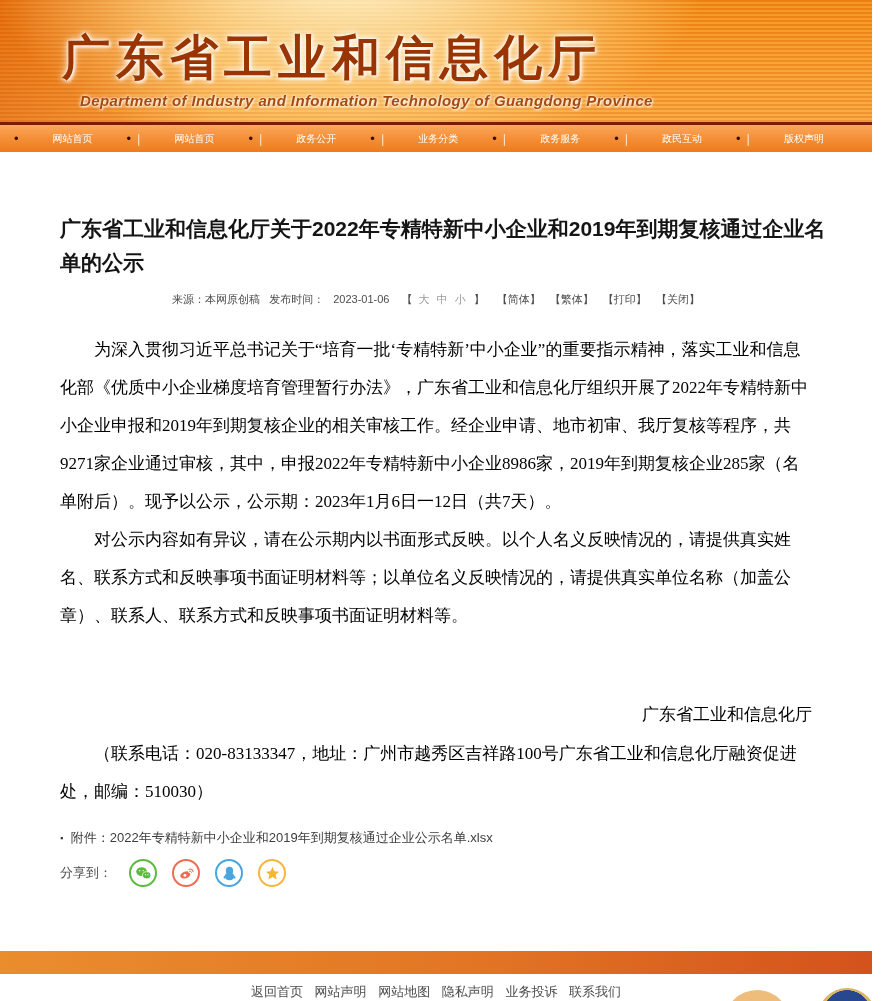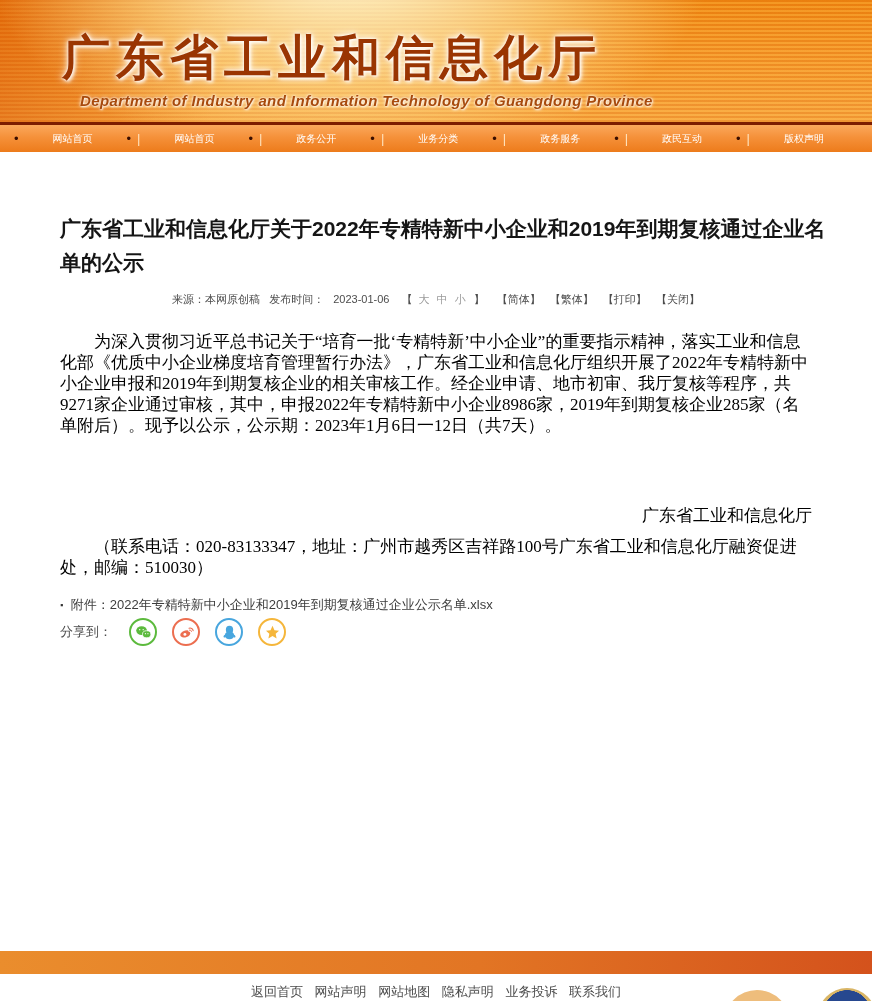--- a/index.html
+++ b/index.html
@@ -32,35 +32,35 @@
   .nav-sep { display:flex; align-items:center; }
 
   
   .content { flex:1 1 auto; padding:0 60px; }
   .article-title { width:780px; margin:60px auto 0; text-align:left; color:#151515;
     font-size:21px; line-height:34px; font-weight:bold; }
   .meta { margin-top:12px; text-align:center; font-size:11px; color:#4c4c4c; }
   .meta span, .meta a { margin:0 3px; color:#4c4c4c; text-decoration:none; cursor:default; }
   .meta a { cursor:pointer; }
   .meta .muted { color:#9a9a9a; letter-spacing:2px; }
-  .body-p { font-family:"Liberation Serif", serif; font-size:17px; line-height:21px;
+  .body-p { font-family:"Liberation Serif", serif; font-size:17px; line-height:38px;
     color:#000; text-indent:2em; }
   .p-first { margin-top:24px; }
   .attach-line { margin-top:27px; cursor:pointer; }
   .sig { margin-top:68px; text-align:right; font-family:"Liberation Serif", serif;
     font-size:17px; color:#000; }
   .sig-date { margin-top:9px; text-align:right; padding-right:78px;
     font-family:"Liberation Serif", serif; font-size:17px; color:#000; }
   .contact { margin-top:9px; }
 
   .rel-head { margin-top:46px; color:#f2581a; font-size:16px; font-weight:bold; }
   .rel-item { margin-top:18px; font-size:13px; color:#3d3d3d; cursor:pointer; }
   .rel-item .sq { font-size:9px; color:#333; margin-right:4px; vertical-align:1px; }
 
-  .share-row { margin-top:4px; display:flex; align-items:center; gap:15px; }
+  .share-row { margin-top:12px; display:flex; align-items:center; gap:15px; }
   .share-label { font-size:13px; color:#4c4c4c; margin-right:2px; }
   .share-btn { width:28px; height:28px; border-radius:50%; border:2px solid; background:#fff;
     display:flex; align-items:center; justify-content:center; cursor:pointer; }
   .share-btn svg { width:19px; height:19px; display:block; }
   .share-wechat { border-color:#5cba3d; color:#5cba3d; }
   .share-weibo  { border-color:#ec6e50; color:#ec6e50; }
   .share-qq     { border-color:#48a6de; color:#48a6de; }
   .share-qzone  { border-color:#f5b63b; color:#f5b63b; }
 
   
@@ -129,20 +129,21 @@
       <span>发布时间：</span>
       <span>2023-01-06</span>
       <span><span>【</span><span class="muted">大 中 小</span><span>】</span></span>
       <a>【简体】</a>
       <a>【繁体】</a>
       <a>【打印】</a>
       <a>【关闭】</a>
     </div>
 
     <p class="body-p p-first">为深入贯彻习近平总书记关于“培育一批‘专精特新’中小企业”的重要指示精神，落实工业和信息化部《优质中小企业梯度培育管理暂行办法》，广东省工业和信息化厅组织开展了2022年专精特新中小企业申报和2019年到期复核企业的相关审核工作。经企业申请、地市初审、我厅复核等程序，共9271家企业通过审核，其中，申报2022年专精特新中小企业8986家，2019年到期复核企业285家（名单附后）。现予以公示，公示期：2023年1月6日一12日（共7天）。</p>
+    <p class="body-p">对公示内容如有异议，请在公示期内以书面形式反映。以个人名义反映情况的，请提供真实姓名、联系方式和反映事项书面证明材料等；以单位名义反映情况的，请提供真实单位名称（加盖公章）、联系人、联系方式和反映事项书面证明材料等。</p>
 
     <p class="sig">广东省工业和信息化厅</p>
     <p class="body-p contact">（联系电话：020-83133347，地址：广州市越秀区吉祥路100号广东省工业和信息化厅融资促进处，邮编：510030）</p>
 
 
     <div class="rel-item">
       <span class="sq">▪</span>
       <span>附件：2022年专精特新中小企业和2019年到期复核通过企业公示名单.xlsx</span>
     </div>
 

